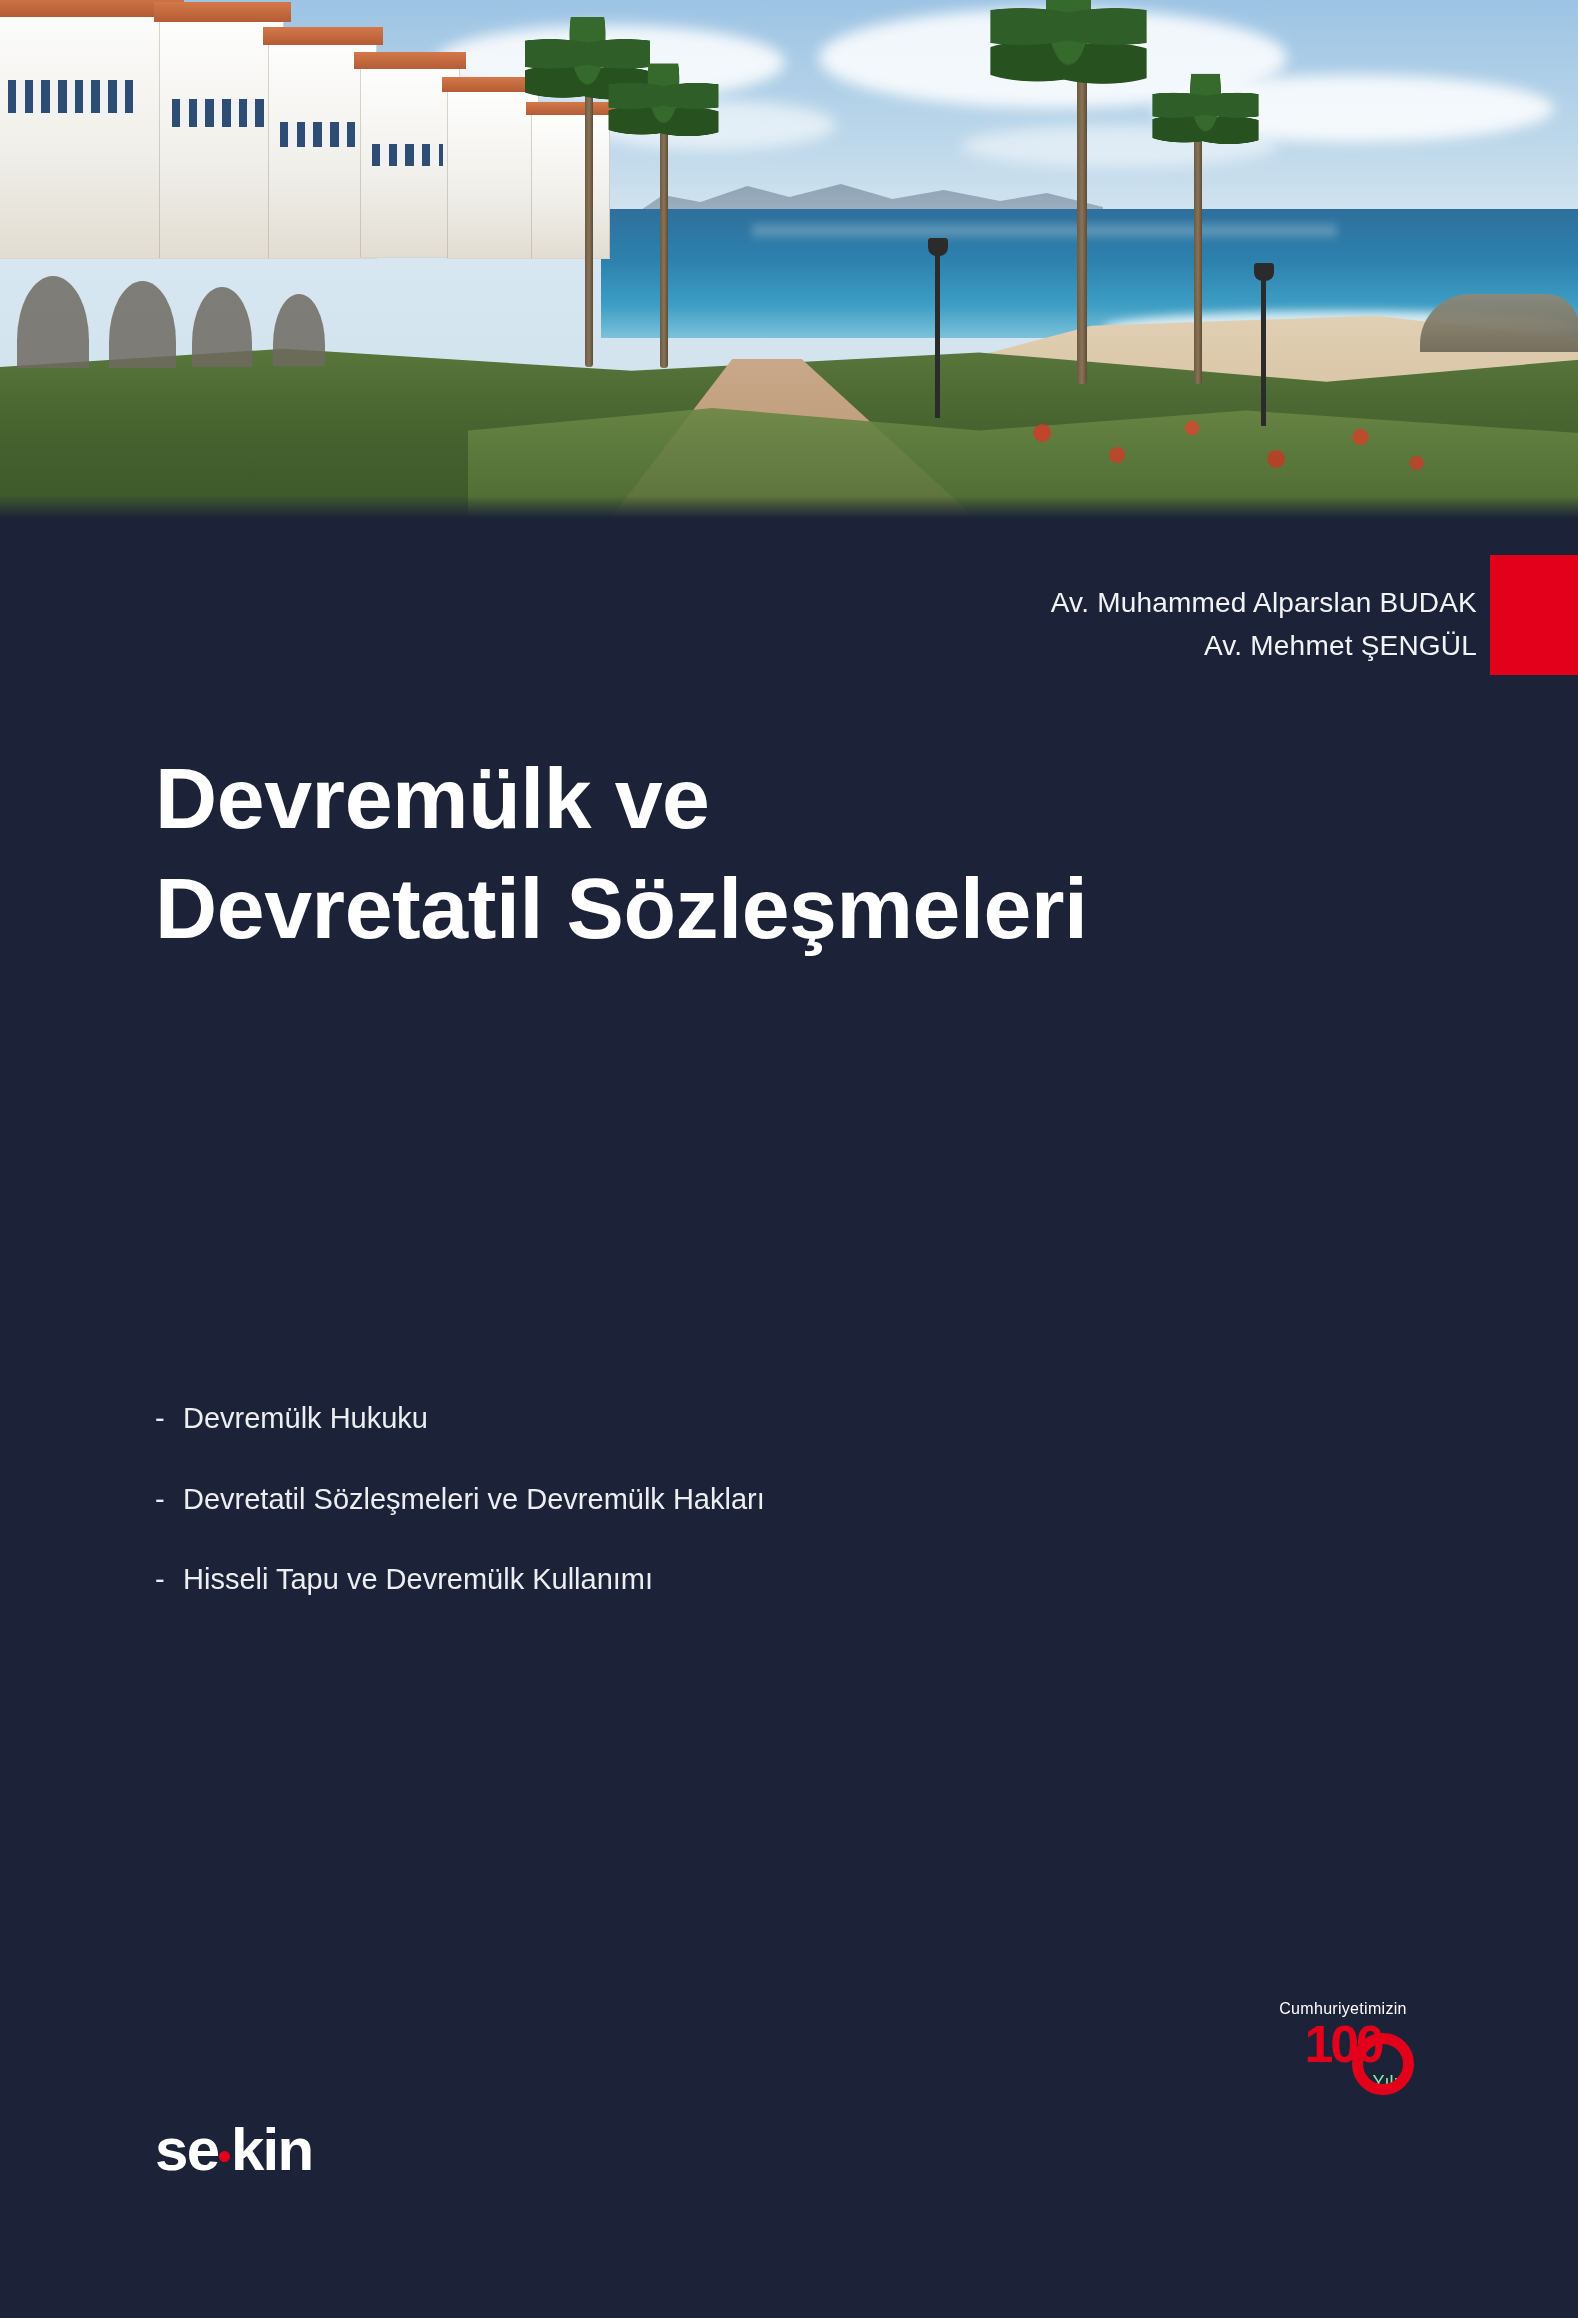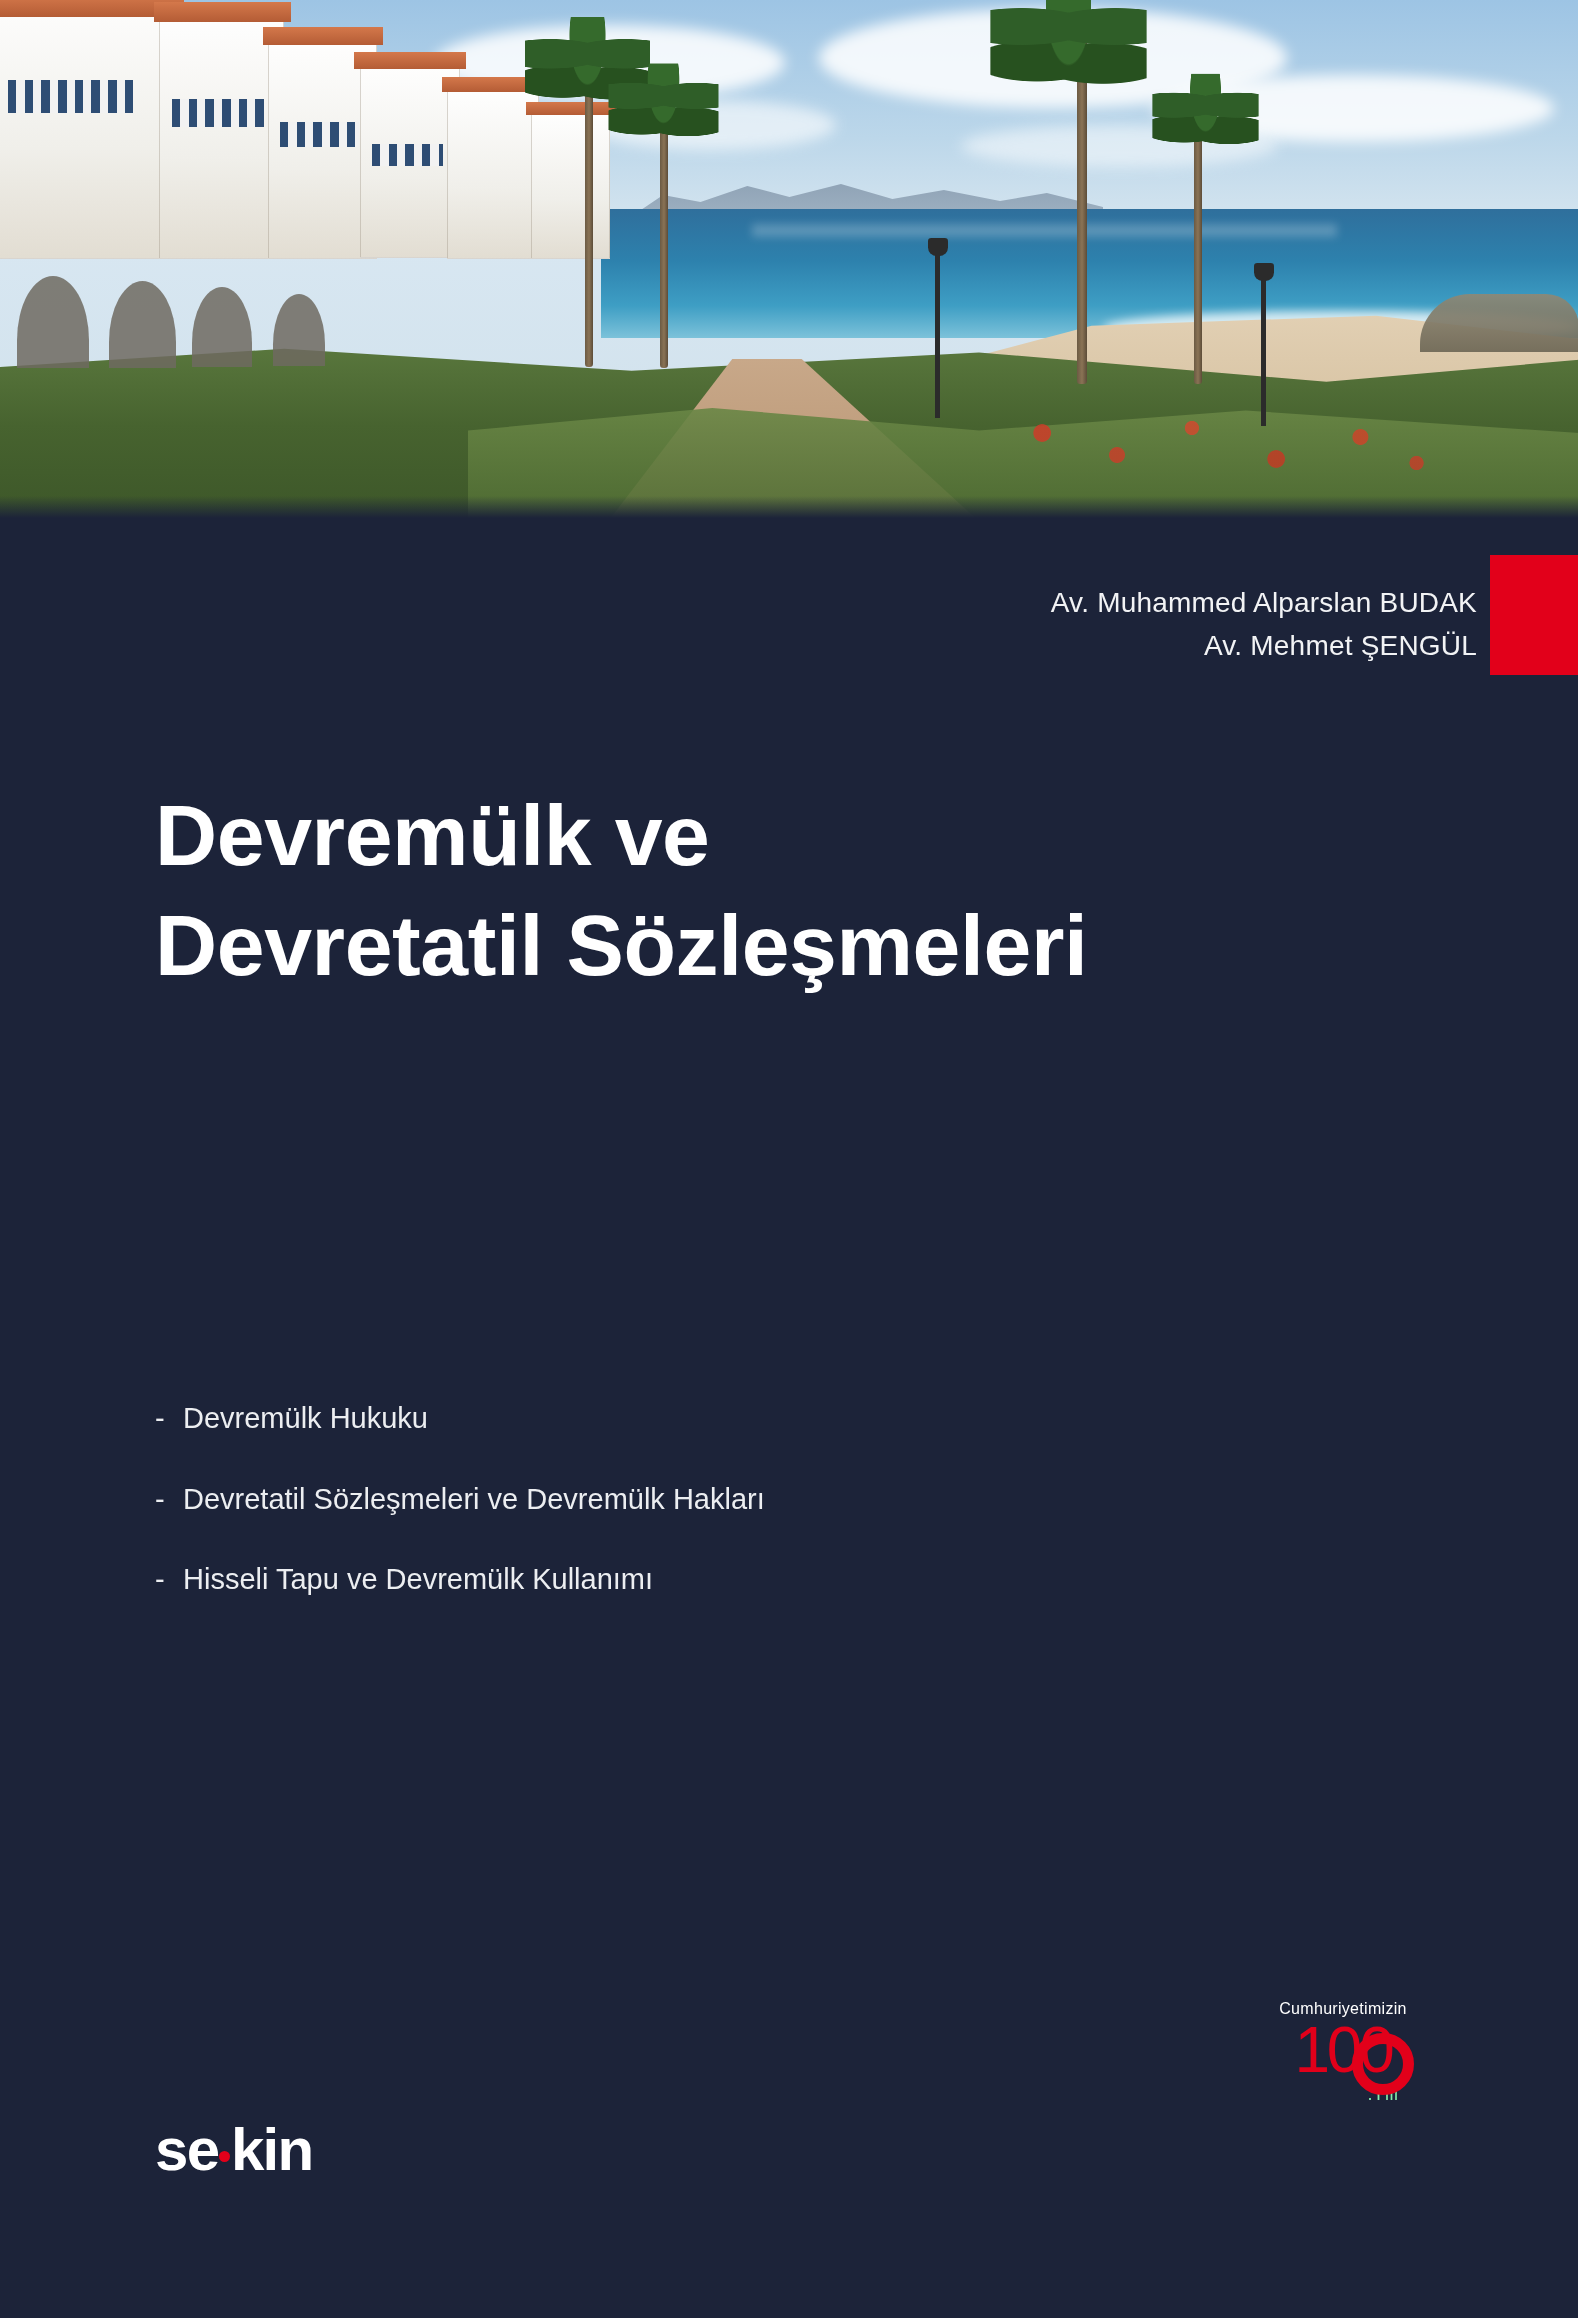--- a/index.html
+++ b/index.html
@@ -198,21 +198,20 @@
     font-weight: 400;
     color: #f2f3f5;
   }
 
   
   .title-wrap {
     position: absolute;
     left: 155px;
     top: 743px;
     width: 1303px;
-    margin-top: 37px;
   }
   .title-line {
     color: #ffffff;
     font-size: 86px;
     font-weight: 700;
     line-height: 1.28;
     letter-spacing: -0.4px;
   }
 
   
@@ -246,22 +245,22 @@
     text-align: center;
   }
   .logo100 .cumhuriyet {
     color: #ffffff;
     font-size: 16px;
     letter-spacing: 0.3px;
     margin-bottom: 1.7px;
   }
   .logo100 .hundred {
     color: #e2001a;
-    font-size: 64px;
-    font-weight: 400;
+    font-size: 52px;
+    font-weight: 700;
     line-height: 0.95;
     letter-spacing: -3.3px;
   }
   .logo100 .yil {
     color: #86efac;
     font-size: 18px;
     margin-top: 3.3px;
     margin-right: -80px;
   }
   .logo100 .ring {

